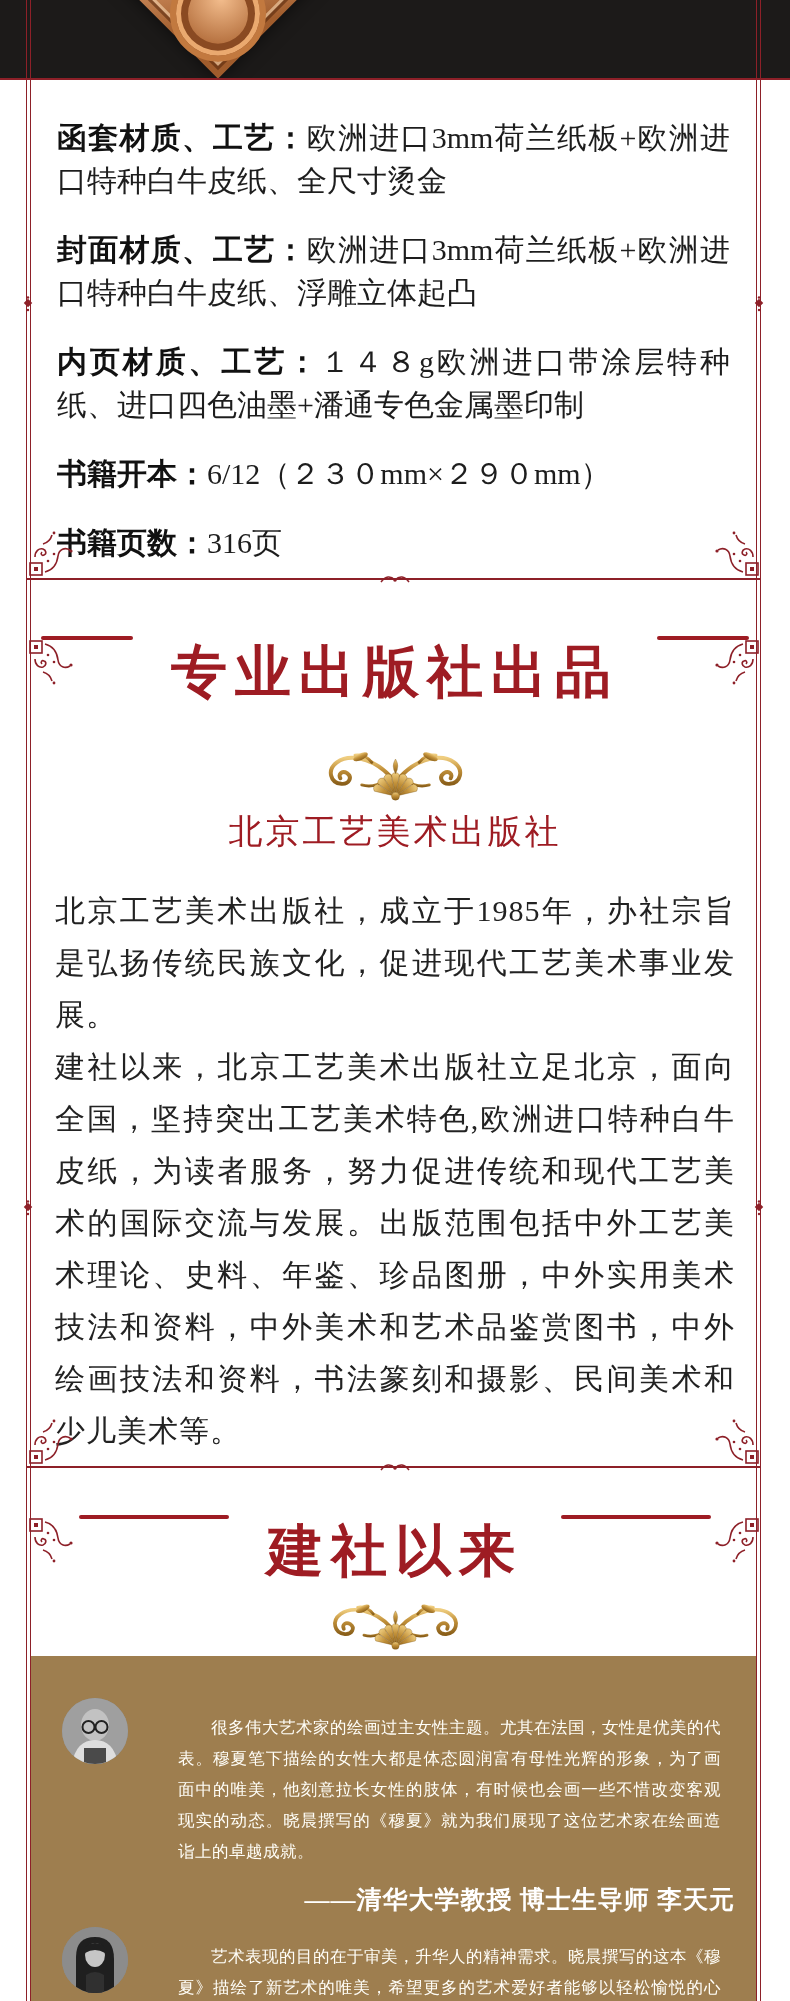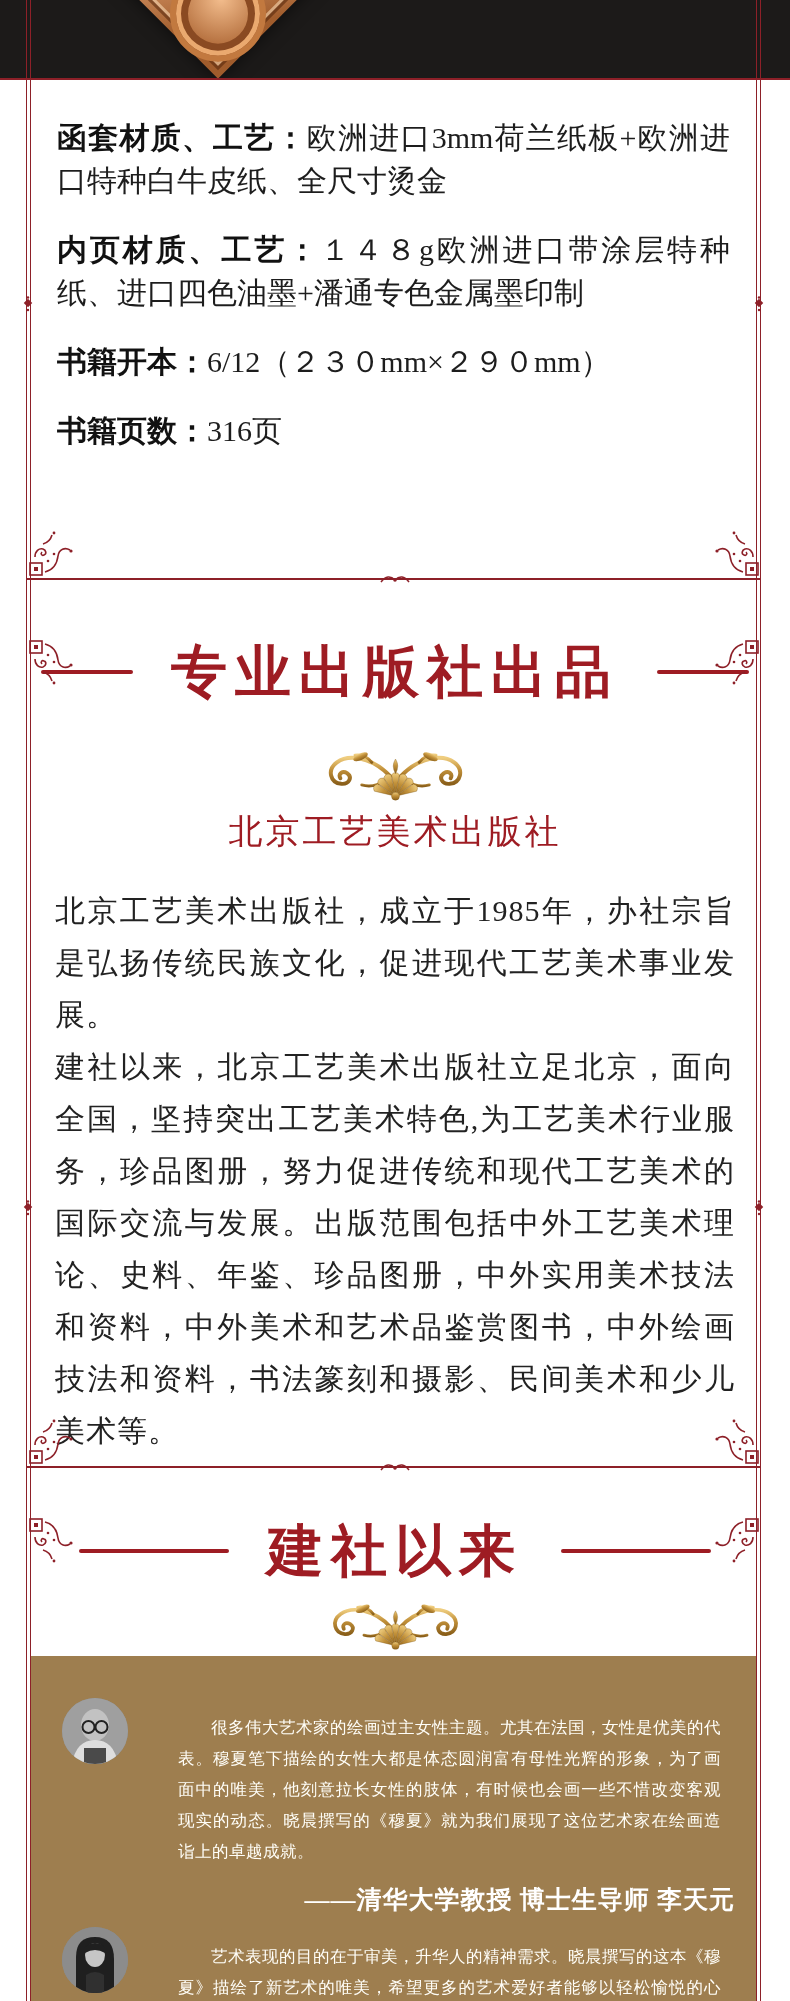--- a/index.html
+++ b/index.html
@@ -46,21 +46,21 @@
   .center-orn{position:absolute;left:50%;transform:translateX(-50%);width:34px;height:14px;}
 
   
   .specs{height:500px;box-sizing:border-box;padding:36px 60px 0 57px;}
   .spec-row{font-size:30px;line-height:43px;color:#1d1d1d;margin-bottom:26px;
     text-align:justify;}
   .spec-label{font-weight:700;color:#111;}
   .spec-value{font-weight:400;}
 
   
-  .title-row{display:flex;align-items:center;justify-content:center;gap:14px;}
+  .title-row{display:flex;align-items:flex-start;justify-content:center;gap:14px;}
   .hline{height:4px;background:#9e1c23;border-radius:2px;}
   .hline.pub{width:92px;margin:0 24px;}
   .hline.rec{width:150px;margin:0 24px;}
   .section-title{font-size:56px;font-weight:700;color:#9e1c23;letter-spacing:8px;
     line-height:1.3;white-space:nowrap;}
 
   
   .gold-orn{display:block;margin:0 auto;width:185px;height:62px;}
 
   
@@ -101,20 +101,23 @@
       <div class="bc-f1"></div>
       <div class="bc-f2"></div>
       <div class="bc-f3"></div>
       <div class="bc-medallion"></div>
     </div>
   </div>
 
   <div class="panel specs">
     <div class="spec-row">
       <span class="spec-label">函套材质、工艺：</span><span class="spec-value">欧洲进口3mm荷兰纸板+欧洲进口特种白牛皮纸、全尺寸烫金</span>
+    </div>
+    <div class="spec-row">
+      <span class="spec-label">封面材质、工艺：</span><span class="spec-value">欧洲进口3mm荷兰纸板+欧洲进口特种白牛皮纸、浮雕立体起凸</span>
     </div>
     <div class="spec-row">
       <span class="spec-label">内页材质、工艺：</span><span class="spec-value">１４８g欧洲进口带涂层特种纸、进口四色油墨+潘通专色金属墨印制</span>
     </div>
     <div class="spec-row">
       <span class="spec-label">书籍开本：</span><span class="spec-value">6/12（２３０mm×２９０mm）</span>
     </div>
     <div class="spec-row">
       <span class="spec-label">书籍页数：</span><span class="spec-value">316页</span>
     </div>
@@ -259,21 +262,21 @@
         <path d="M160,98 L153,60 Q160,52 167,60 Z" fill="url(#goldA)" stroke="#7a5414" stroke-width="0.6" transform="rotate(66 160 98)"></path>
         <circle cx="160" cy="98" r="7" fill="url(#goldA)" stroke="#7a5414" stroke-width="0.6"></circle>
         <path d="M160,58 q-8,-14 0,-26 q8,12 0,26" fill="url(#goldA)" stroke="#7a5414" stroke-width="0.6"></path>
       </g>
     </svg>
 
     <h3 class="pub-name">北京工艺美术出版社</h3>
 
     <div class="pub-body">
       <p>北京工艺美术出版社，成立于1985年，办社宗旨是弘扬传统民族文化，促进现代工艺美术事业发展。</p>
-      <p>建社以来，北京工艺美术出版社立足北京，面向全国，坚持突出工艺美术特色,为工艺美术行业服务，珍品图册，努力促进传统和现代工艺美术的国际交流与发展。出版范围包括中外工艺美术理论、史料、年鉴、珍品图册，中外实用美术技法和资料，中外美术和艺术品鉴赏图书，中外绘画技法和资料，书法篆刻和摄影、民间美术和少儿美术等。</p>
+      <p>建社以来，北京工艺美术出版社立足北京，面向全国，坚持突出工艺美术特色,欧洲进口特种白牛皮纸，为读者服务，努力促进传统和现代工艺美术的国际交流与发展。出版范围包括中外工艺美术理论、史料、年鉴、珍品图册，中外实用美术技法和资料，中外美术和艺术品鉴赏图书，中外绘画技法和资料，书法篆刻和摄影、民间美术和少儿美术等。</p>
     </div>
 
     <div class="panel-bottom-line"></div>
     <div class="corner bl" style="left:27px;bottom:2px;">
       <svg viewBox="0 0 54 54">
           <g class="red-stroke" fill="none" stroke-width="1.6">
         <rect x="3" y="3" width="12" height="12"></rect>
             <rect x="7" y="7" width="4" height="4" fill="#8d2028" stroke="none"></rect>
         <path d="M8,21 c0,6 4,9 8,8 c3,-1 4,-5 1,-6 c-2,-1 -4,1 -2,3"></path>
         <path d="M18,6 c8,2 12,8 13,16 c1,7 7,9 12,6"></path>

